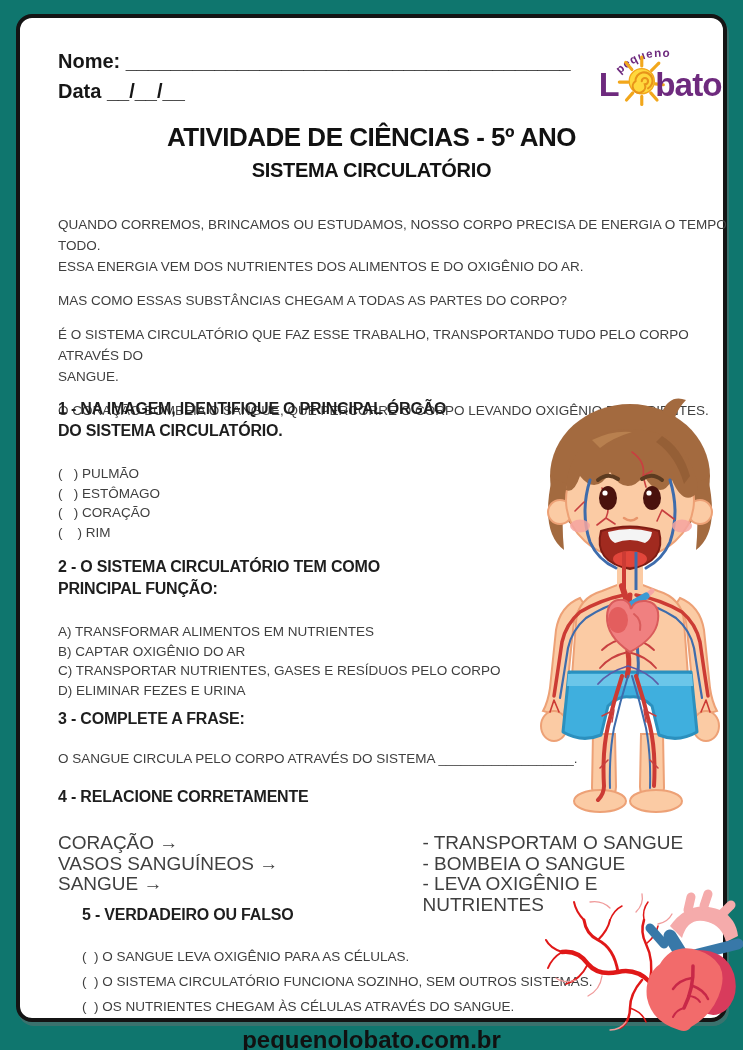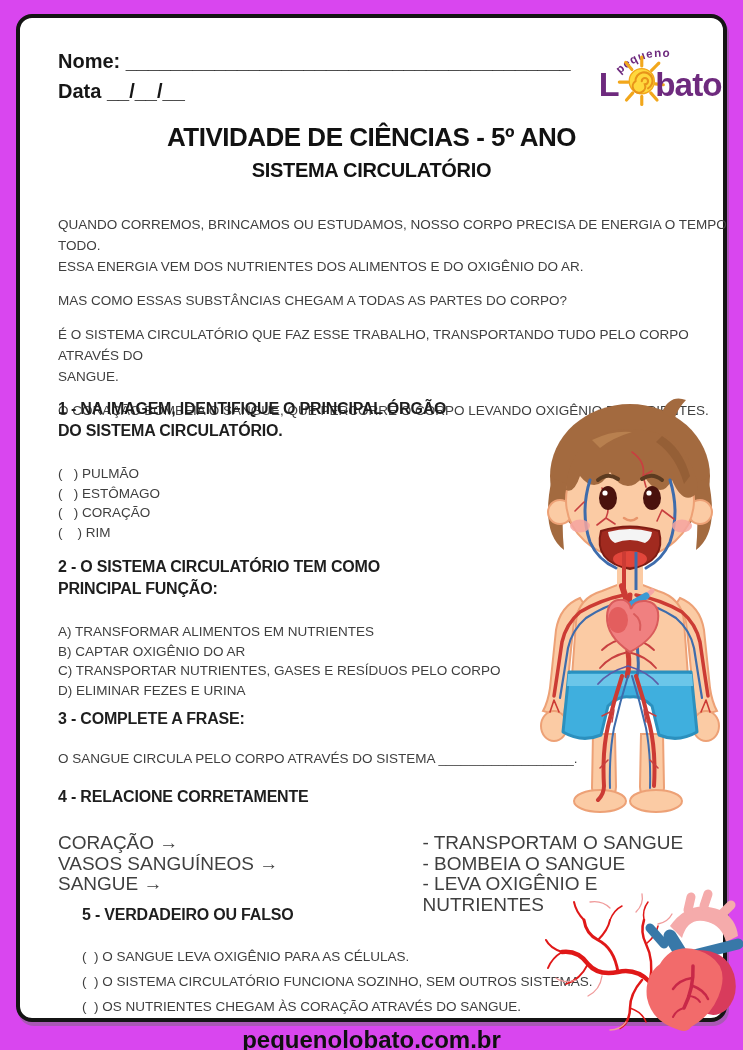--- a/index.html
+++ b/index.html
@@ -1,18 +1,18 @@
 <!DOCTYPE html>
 <html lang="pt"><head>
 <meta charset="utf-8">
 <style>
   * { margin:0; padding:0; box-sizing:border-box; }
   html,body { background:#fff; }
   .page {
-    position:relative; width:743px; height:1050px; background:#d946ef;
+    position:relative; width:743px; height:1050px; background:#0f766e;
     font-family:"Liberation Sans", sans-serif; color:#3f3f3f; overflow:hidden;
   }
   .border-box {
     position:absolute; left:16px; top:14px; width:711px; height:1008px;
     border:4px solid #141414; border-radius:16px; background:#fff;
     box-shadow:2px 4px 0 rgba(110,110,110,.45);
   }
   .pre { white-space:pre-wrap; }
   
   .fields { position:absolute; left:38px; top:28px; font-size:20px; font-weight:bold; color:#161616; }
@@ -135,21 +135,21 @@
           <div class="pre">- LEVA OXIGÊNIO E NUTRIENTES</div>
         </div>
       </div>
     </section>
 
     <section class="q" id="q5">
       <h3>5 - VERDADEIRO OU FALSO</h3>
       <div class="opts">
         <div class="pre">(  ) O SANGUE LEVA OXIGÊNIO PARA AS CÉLULAS.</div>
         <div class="pre">(  ) O SISTEMA CIRCULATÓRIO FUNCIONA SOZINHO, SEM OUTROS SISTEMAS.</div>
-        <div class="pre">(  ) OS NUTRIENTES CHEGAM ÀS CORAÇÃO ATRAVÉS DO SANGUE.</div>
+        <div class="pre">(  ) OS NUTRIENTES CHEGAM ÀS CÉLULAS ATRAVÉS DO SANGUE.</div>
       </div>
     </section>
 
     <svg class="boy" viewBox="0 0 232 436" aria-hidden="true">
 
       <ellipse cx="116" cy="86" rx="80" ry="72" fill="#A36A3F"></ellipse>
       <path d="M38,88 Q26,142 50,160 Q46,120 54,94 Z" fill="#A36A3F"></path>
       <path d="M194,88 Q206,142 182,160 Q186,120 178,94 Z" fill="#A36A3F"></path>
 
       <circle cx="46" cy="122" r="12" fill="#FBCBA4" stroke="#EDA176" stroke-width="2"></circle>

